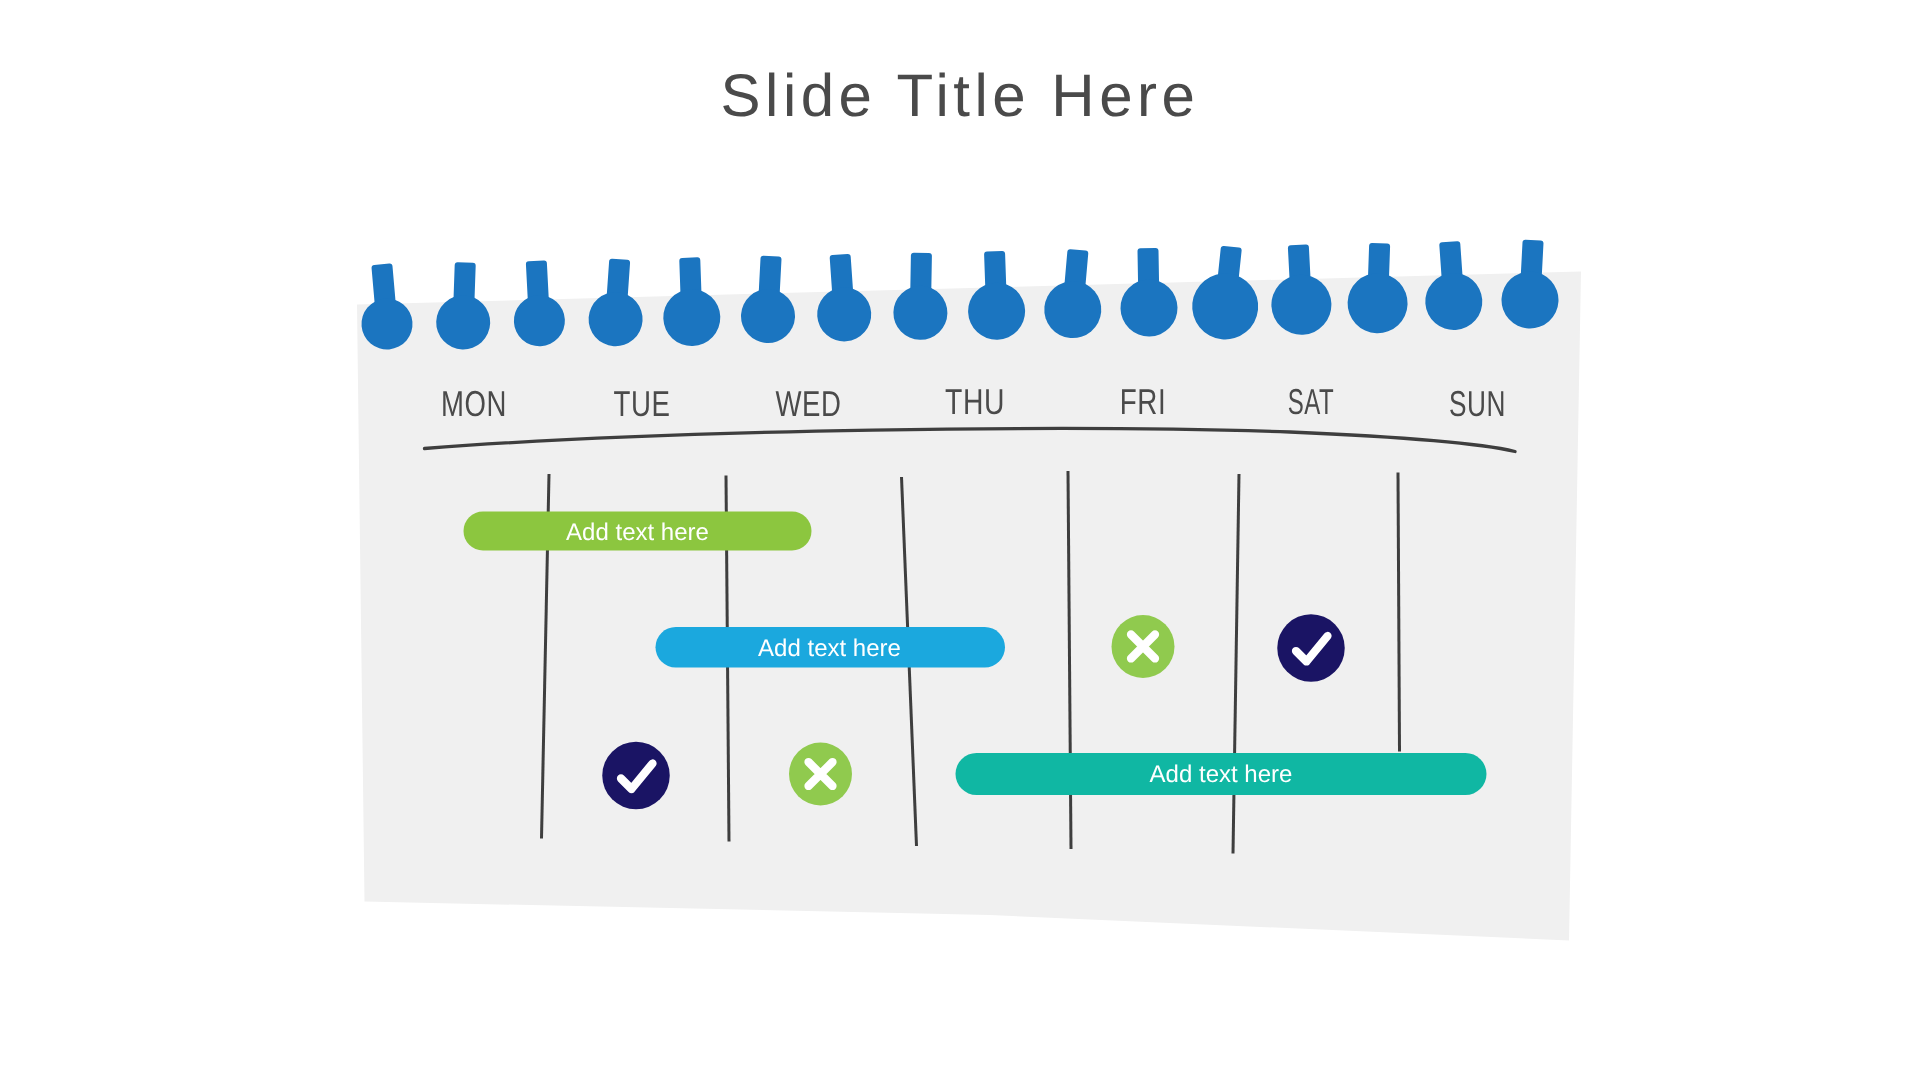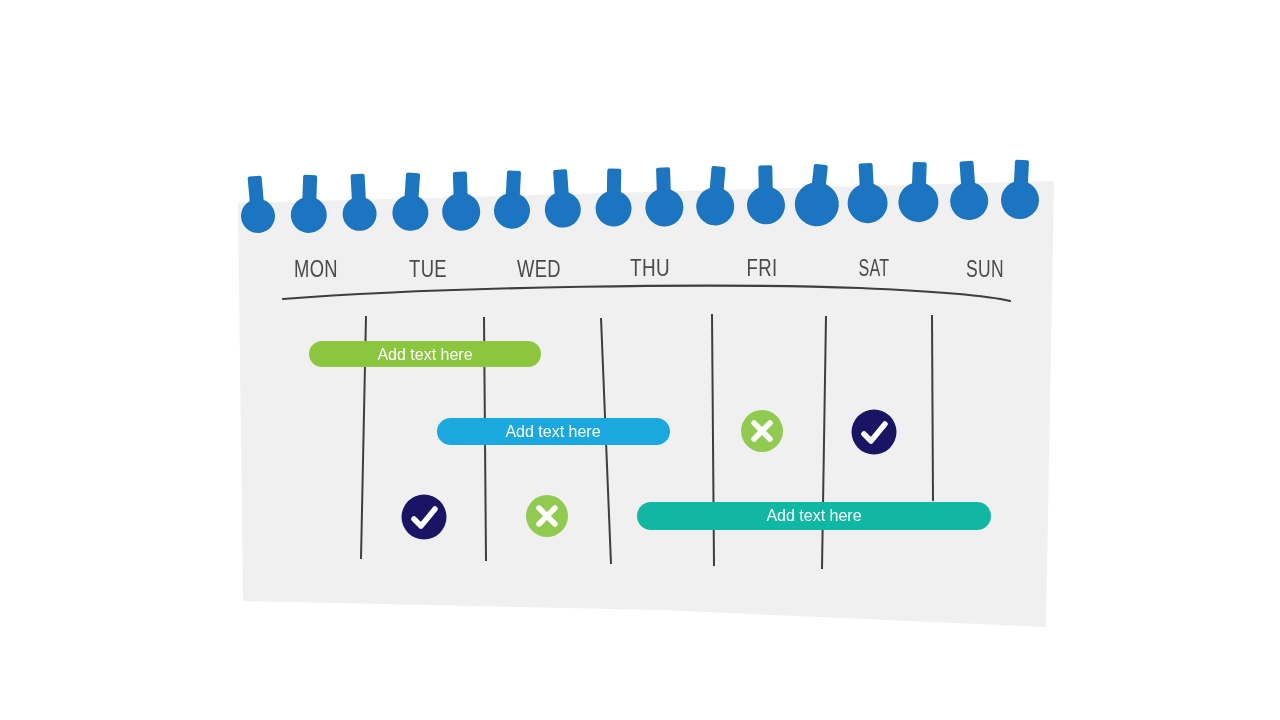--- a/index.html
+++ b/index.html
@@ -20,20 +20,21 @@
   .bar-label{fill:#ffffff;font-size:16px;text-anchor:middle;font-family:"Liberation Sans",sans-serif;}
   .circ-navy{fill:var(--navy);}
   .circ-green{fill:var(--green-circle);}
   .glyph{stroke:#ffffff;stroke-width:5.5;fill:none;stroke-linecap:round;stroke-linejoin:round;}
 </style>
 </head>
 <body>
 
 <div class="slide">
 
+  <div class="title">Slide Title Here</div>
 
   <svg width="1280" height="720" viewBox="0 0 1280 720">
 
     <path class="paper" d="M238,203 L1054,181 L1046,627 L660,610 L243,601 Z"></path>
 
     <g>
         <g transform="translate(258,216) rotate(-5)" class="pin">
           <rect x="-7" y="-40" width="14" height="32" rx="2"></rect>
           <circle cx="0" cy="0" r="17"></circle>
         </g>

